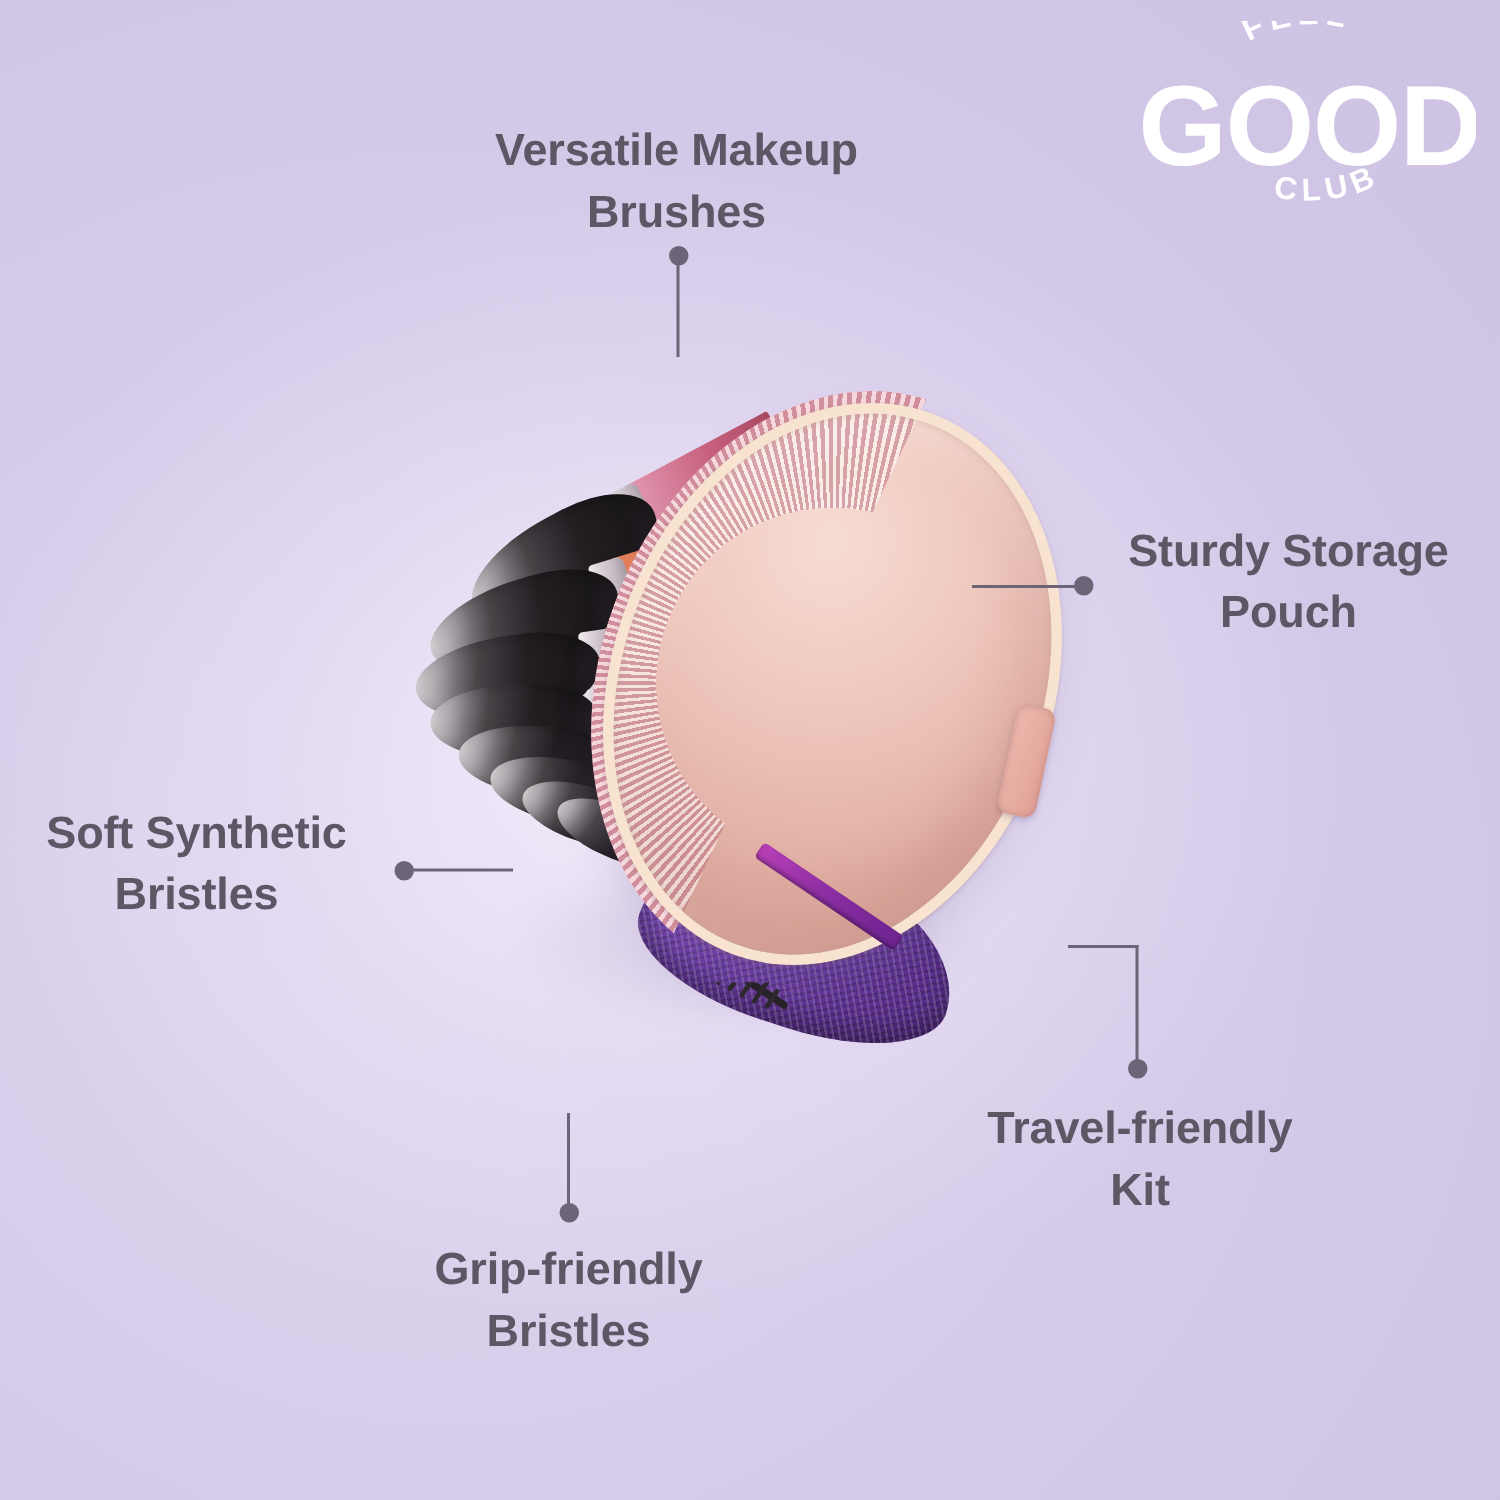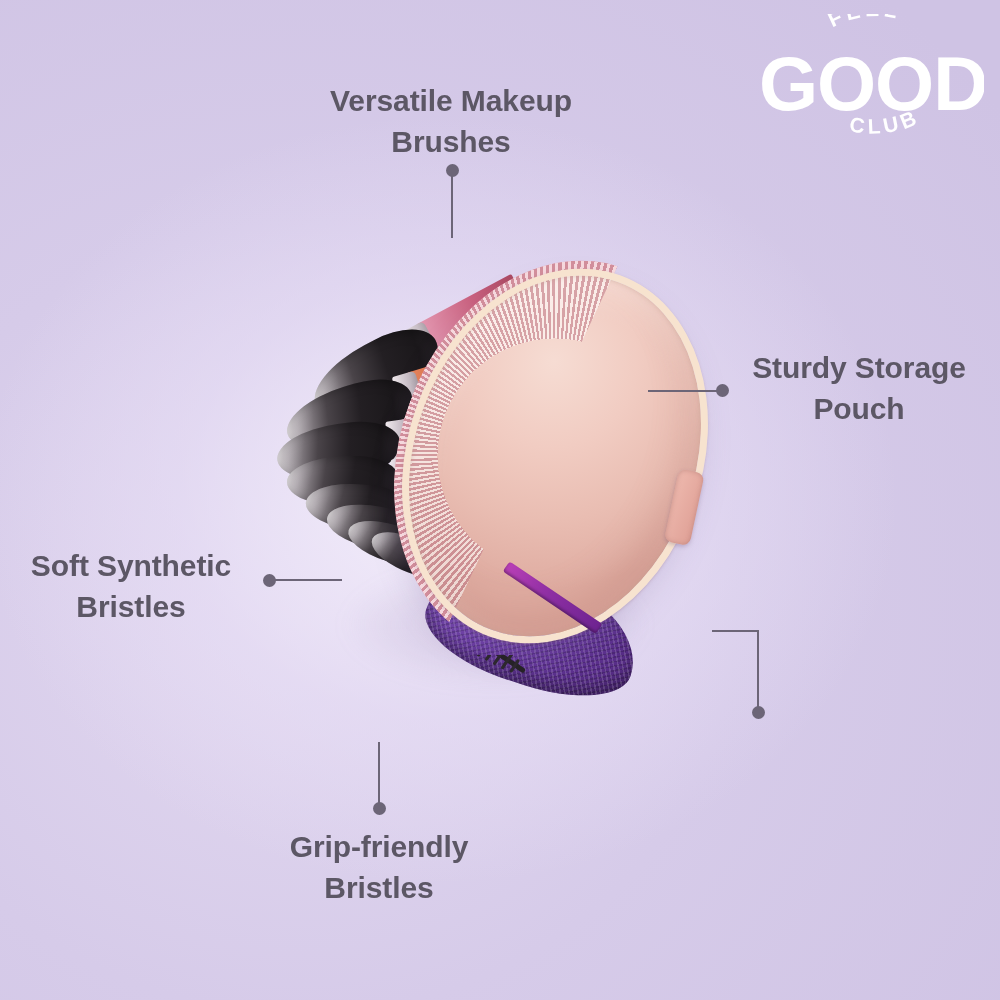--- a/index.html
+++ b/index.html
@@ -273,20 +273,22 @@
 
   <div class="conn v" style="left:378px; top:742px; height:66px;"></div>
   <div class="dot" style="left:373px; top:802px;"></div>
 
   <div class="label c" style="left:271px; top:80px; width:360px;">Versatile Makeup
 Brushes</div>
 
   <div class="label c" style="left:728px; top:347px; width:262px;">Sturdy Storage
 Pouch</div>
 
-  <div class="label c" style="left:10px; top:535px; width:242px;margin-top:10px;">Soft Synthetic
+  <div class="label c" style="left:10px; top:535px; width:242px;">Soft Synthetic
 Bristles</div>
 
+  <div class="label c" style="left:624px; top:732px; width:272px;">Travel-friendly
+Kit</div>
 
   <div class="label c" style="left:247px; top:826px; width:264px;">Grip-friendly
 Bristles</div>
 
 </div>
 
 </body></html>

